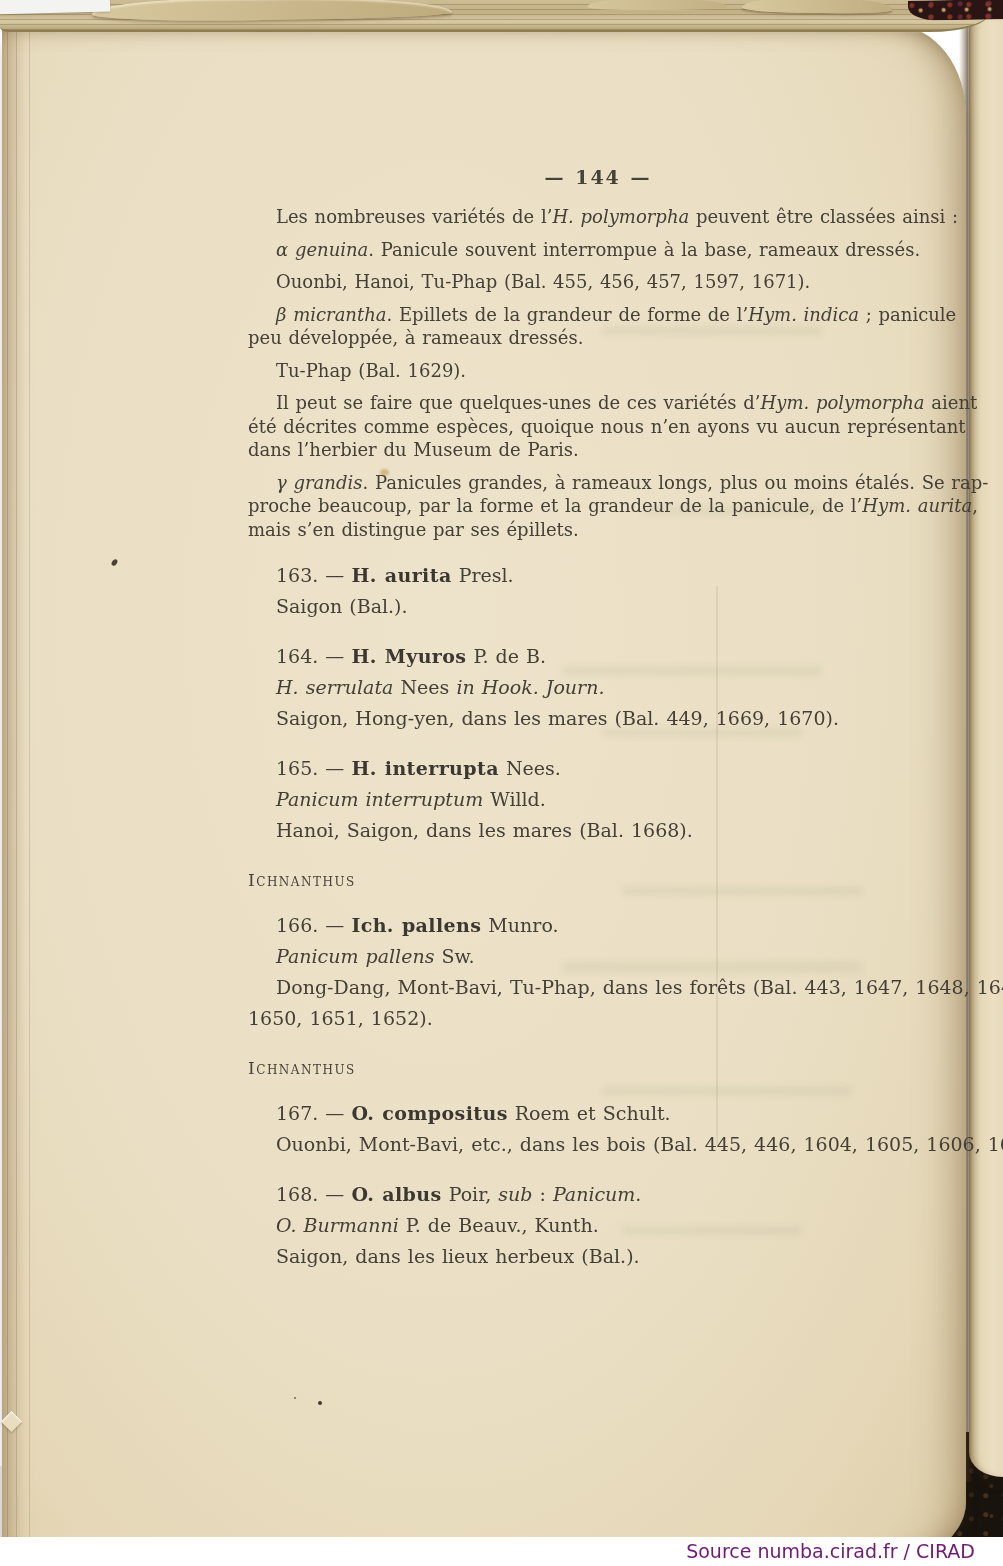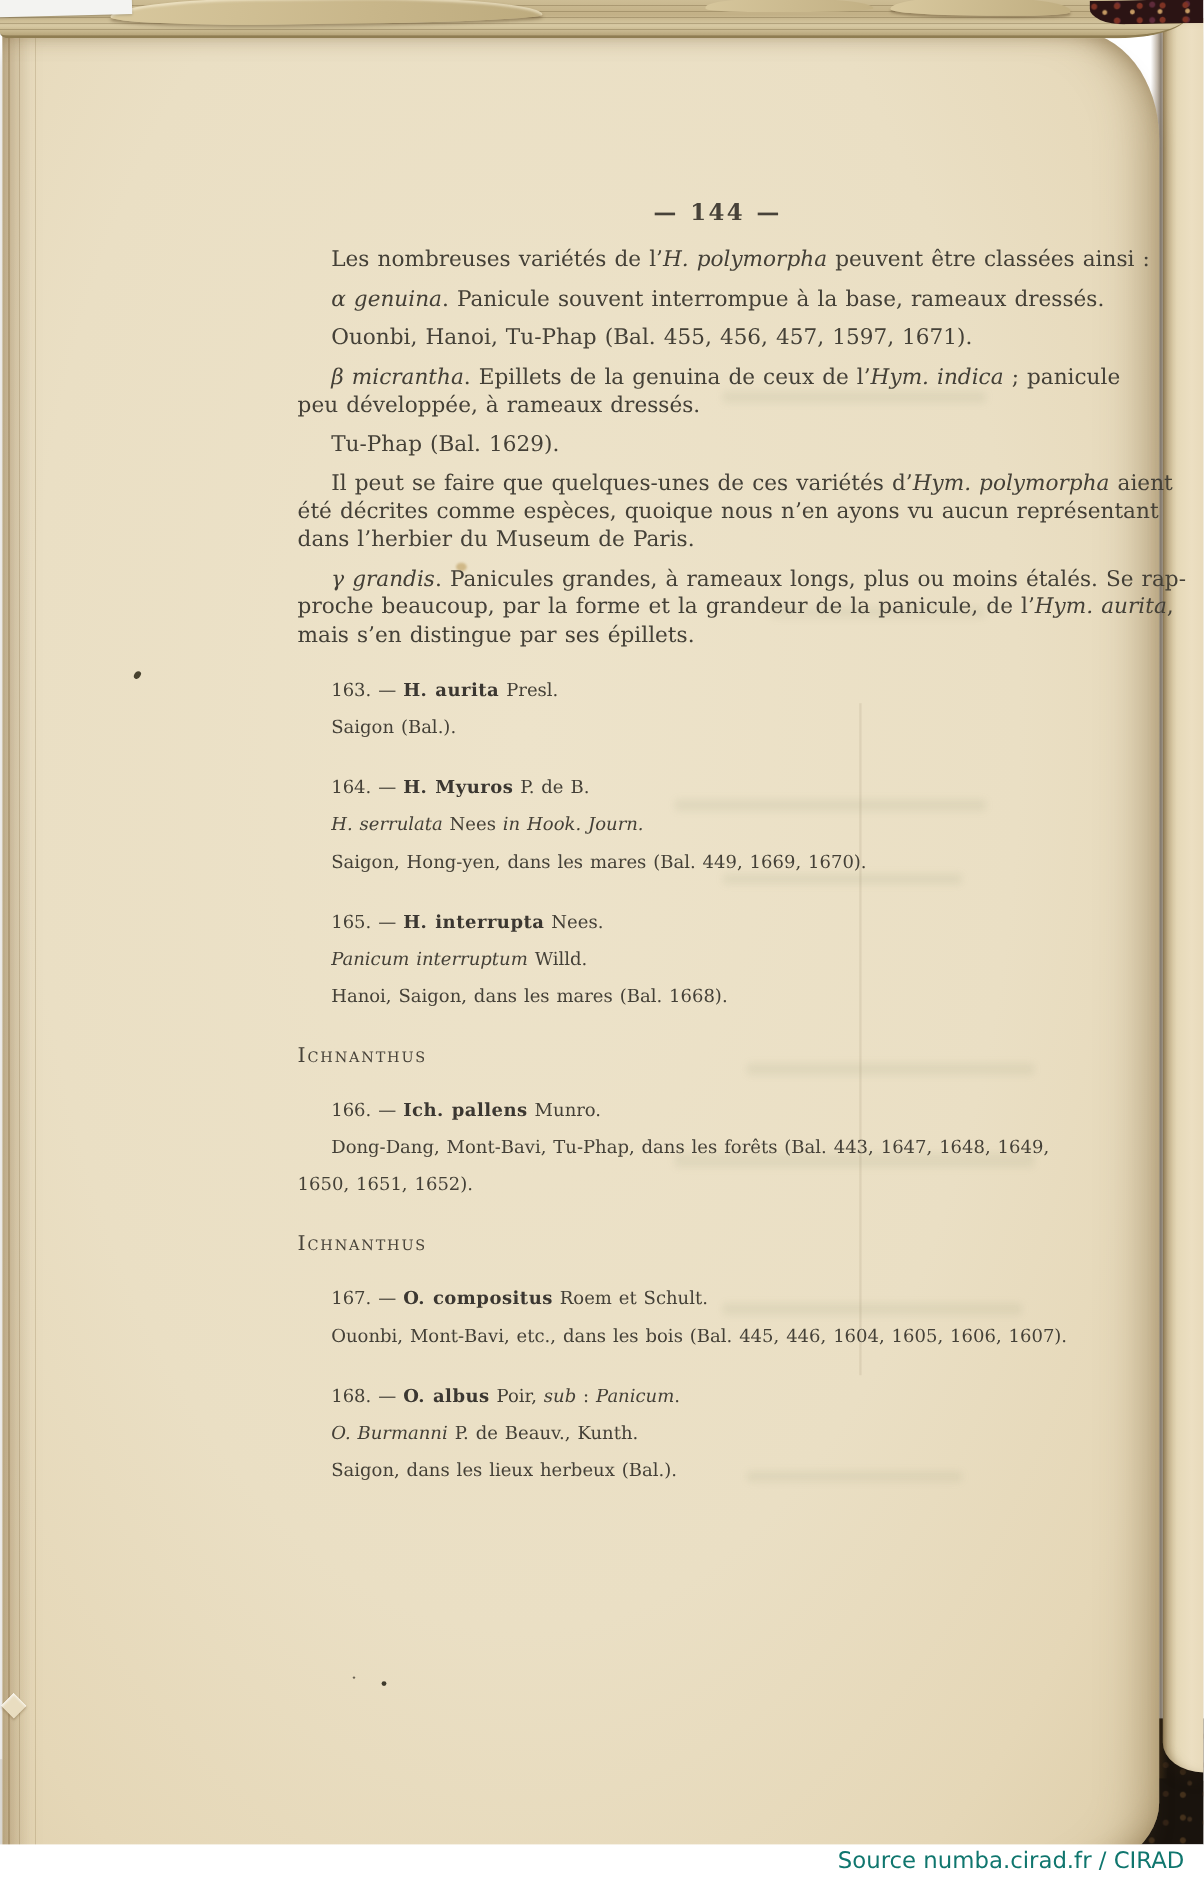--- a/index.html
+++ b/index.html
@@ -96,21 +96,21 @@
   .pageno{
     text-align:center;font-size:19px;font-weight:bold;letter-spacing:2px;
     color:#474239;height:24px;line-height:24px;margin-bottom:16px;
   }
   .block{margin:0;}
   .line{white-space:nowrap;}
   .ind{padding-left:28px;}
   .b-para{margin-top:9px;}
   .b-para .line{line-height:23.5px;}
   .b-entry{margin-top:19px;}
-  .b-entry .line{line-height:31px;font-size:15px;}
+  .b-entry .line{line-height:31px;font-size:19px;}
   .b-heading{margin-top:23px;margin-bottom:2px;text-align:left;}
   .b-heading .line{line-height:22px;font-size:17px;letter-spacing:1.5px;color:#474239;}
   .s-i{font-style:italic;}
   .s-b{font-weight:bold;letter-spacing:.4px;color:#3b3731;}
   .s-sc{font-variant:small-caps;}
 
   
   .top-stack{
     position:absolute;left:0;top:0;width:990px;height:30px;
     background:
@@ -147,23 +147,23 @@
     background-size:19px 12px, 23px 15px, 29px 13px;
     border-bottom-left-radius:30px 14px;
     transform:skewY(-1deg);
   }
 
   
   .source-bar{
     position:absolute;left:0;top:1537px;width:1003px;height:29px;
     background:#ffffff;
     font-family:"DejaVu Sans", sans-serif;
-    font-size:19px;color:#0f766e;
+    font-size:19px;color:#701a75;
     text-align:right;line-height:29px;
-    padding-right:16px;box-sizing:border-box;
+    padding-right:28px;box-sizing:border-box;
   }
 </style>
 </head>
 <body>
 
 <div class="scene">
 
   <div class="floor"></div>
   <div class="white-left"></div>
   <div class="cover-dark"></div>
@@ -196,21 +196,21 @@
     <div class="block b-para">
           <div class="line ind"><span>Les nombreuses variétés de l’</span><span class="s-i">H. polymorpha</span><span> peuvent être classées ainsi :</span></div>
         </div>
         <div class="block b-para">
           <div class="line ind"><span class="s-i">α genuina</span><span>. Panicule souvent interrompue à la base, rameaux dressés.</span></div>
         </div>
         <div class="block b-para">
           <div class="line ind"><span>Ouonbi, Hanoi, Tu-Phap (Bal. 455, 456, 457, 1597, 1671).</span></div>
         </div>
         <div class="block b-para">
-          <div class="line ind"><span class="s-i">β micrantha</span><span>. Epillets de la genuina de ceux de l’</span><span class="s-i">Hym. indica</span><span> ; panicule</span></div>
+          <div class="line ind"><span class="s-i">β micrantha</span><span>. Epillets de la grandeur de forme de l’</span><span class="s-i">Hym. indica</span><span> ; panicule</span></div>
           <div class="line"><span>peu développée, à rameaux dressés.</span></div>
         </div>
         <div class="block b-para">
           <div class="line ind"><span>Tu-Phap (Bal. 1629).</span></div>
         </div>
         <div class="block b-para">
           <div class="line ind"><span>Il peut se faire que quelques-unes de ces variétés d’</span><span class="s-i">Hym. polymorpha</span><span> aient</span></div>
           <div class="line"><span>été décrites comme espèces, quoique nous n’en ayons vu aucun représentant</span></div>
           <div class="line"><span>dans l’herbier du Museum de Paris.</span></div>
         </div>
@@ -231,20 +231,21 @@
         <div class="block b-entry">
           <div class="line ind"><span>165. — </span><span class="s-b">H. interrupta</span><span> Nees.</span></div>
           <div class="line ind"><span class="s-i">Panicum interruptum</span><span> Willd.</span></div>
           <div class="line ind"><span>Hanoi, Saigon, dans les mares (Bal. 1668).</span></div>
         </div>
         <div class="block b-heading">
           <div class="line"><span class="s-sc">Ichnanthus</span></div>
         </div>
         <div class="block b-entry">
           <div class="line ind"><span>166. — </span><span class="s-b">Ich. pallens</span><span> Munro.</span></div>
+          <div class="line ind"><span class="s-i">Panicum pallens</span><span> Sw.</span></div>
           <div class="line ind"><span>Dong-Dang, Mont-Bavi, Tu-Phap, dans les forêts (Bal. 443, 1647, 1648, 1649,</span></div>
           <div class="line"><span>1650, 1651, 1652).</span></div>
         </div>
         <div class="block b-heading">
           <div class="line"><span class="s-sc">Ichnanthus</span></div>
         </div>
         <div class="block b-entry">
           <div class="line ind"><span>167. — </span><span class="s-b">O. compositus</span><span> Roem et Schult.</span></div>
           <div class="line ind"><span>Ouonbi, Mont-Bavi, etc., dans les bois (Bal. 445, 446, 1604, 1605, 1606, 1607).</span></div>
         </div>

